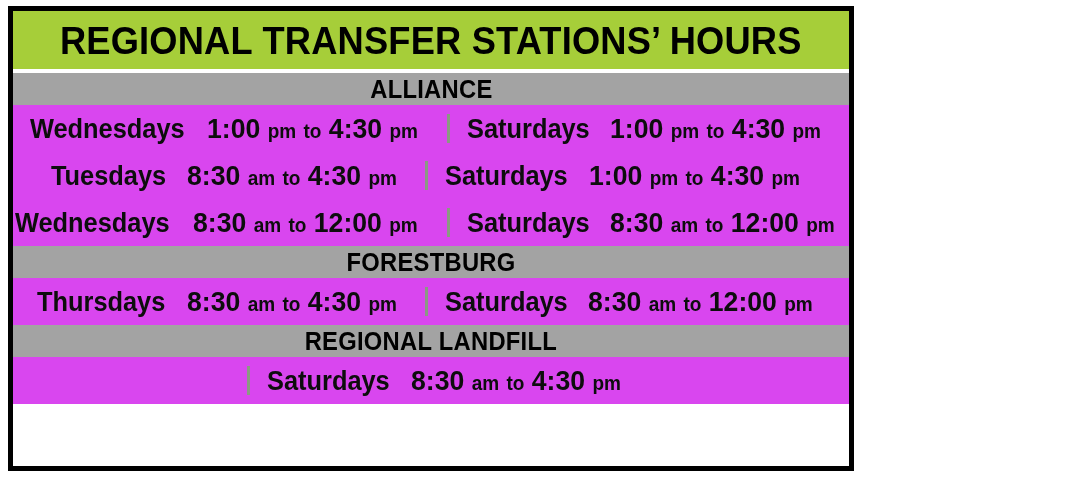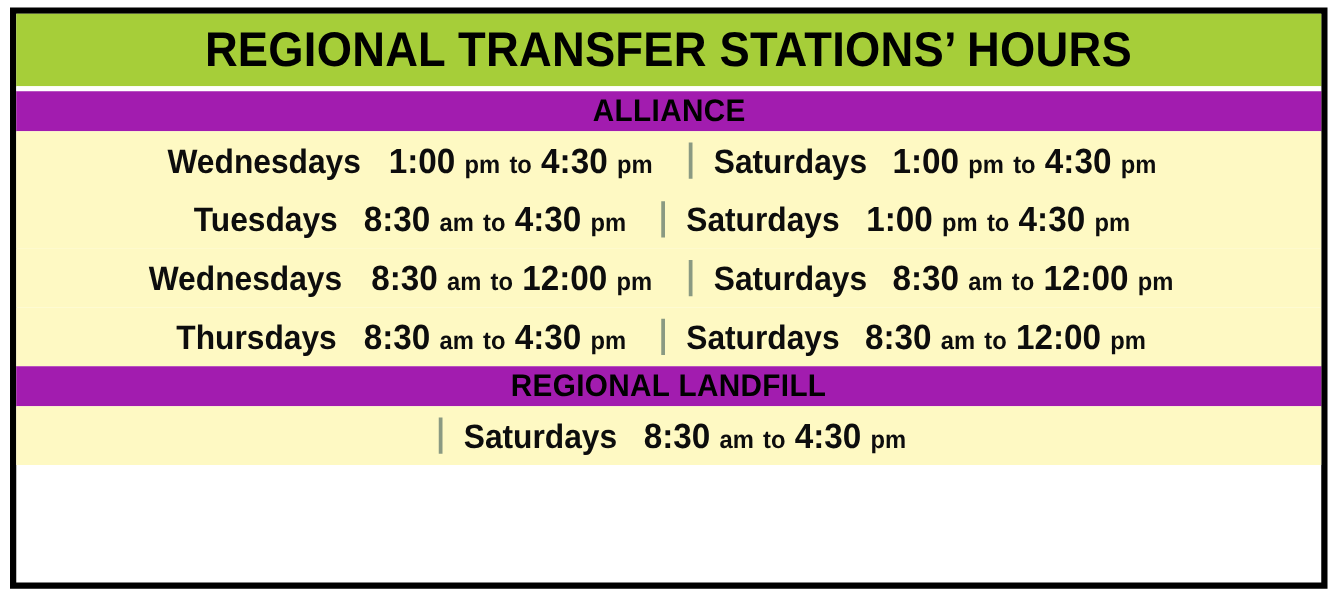--- a/index.html
+++ b/index.html
@@ -11,21 +11,21 @@
     width: 1070px;
     height: 481px;
     font-family: "Liberation Sans", sans-serif;
     overflow: hidden;
   }
 
   .hours-card {
     position: absolute;
     left: 8px;
     top: 6px;
-    width: 1054px;
+    width: 846px;
     height: 465px;
     box-sizing: border-box;
     border: 5px solid #000000;
     background: #ffffff;
     display: flex;
     flex-direction: column;
   }
 
   
   .title-bar {
@@ -53,40 +53,40 @@
   }
 
   
   .station-block {
     display: flex;
     flex-direction: column;
   }
 
   .station-name-band {
     flex: 0 0 32px;
-    background: #a21caf;
+    background: #a3a3a3;
     display: flex;
     align-items: center;
     justify-content: center;
   }
   .station-name {
     font-family: "Liberation Sans Narrow", "Liberation Sans", sans-serif;
     font-weight: bold;
     font-size: 25px;
     line-height: 1;
     color: #000000;
     transform: scaleX(0.95);
     transform-origin: center center;
     white-space: nowrap;
     letter-spacing: 0.3px;
   }
 
   .station-hours-row {
     flex: 0 0 47px;
-    background: #fef9c3;
+    background: #d946ef;
     display: flex;
     align-items: center;
     justify-content: center;
   }
 
   .hours-inner {
     display: flex;
     align-items: center;
     justify-content: center;
     white-space: nowrap;
@@ -186,20 +186,23 @@
             </div>
             <div class="row-divider"></div>
             <div class="hours-entry">
               <span class="day-label">Saturdays</span>
               <span class="time-label">8:30 <span class="mer">am</span> <span class="mer">to</span> 12:00 <span class="mer">pm</span></span>
             </div>
           </div>
         </div>
       </div>
       <div class="station-block">
+        <div class="station-name-band">
+          <div class="station-name">FORESTBURG</div>
+        </div>
         <div class="station-hours-row">
           <div class="hours-inner">
             <div class="hours-entry">
               <span class="day-label">Thursdays</span>
               <span class="time-label">8:30 <span class="mer">am</span> <span class="mer">to</span> 4:30 <span class="mer">pm</span></span>
             </div>
             <div class="row-divider"></div>
             <div class="hours-entry">
               <span class="day-label">Saturdays</span>
               <span class="time-label">8:30 <span class="mer">am</span> <span class="mer">to</span> 12:00 <span class="mer">pm</span></span>

